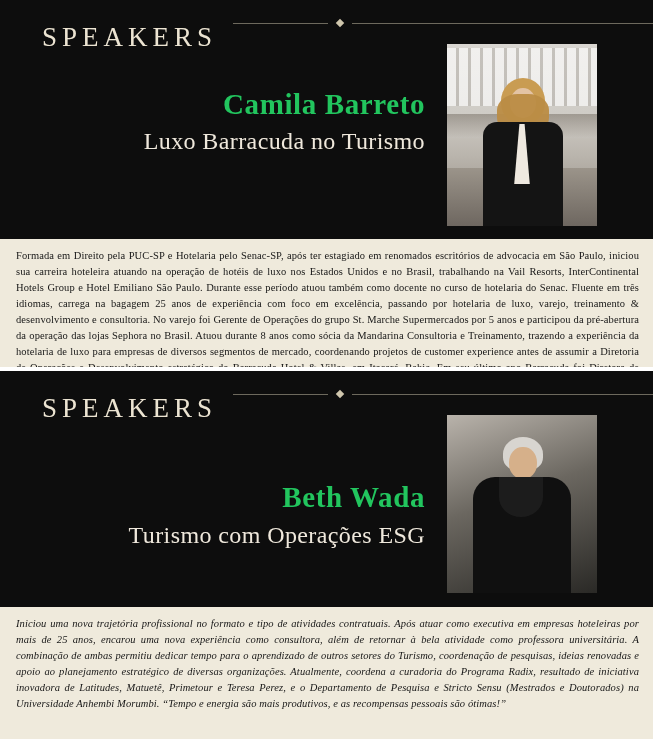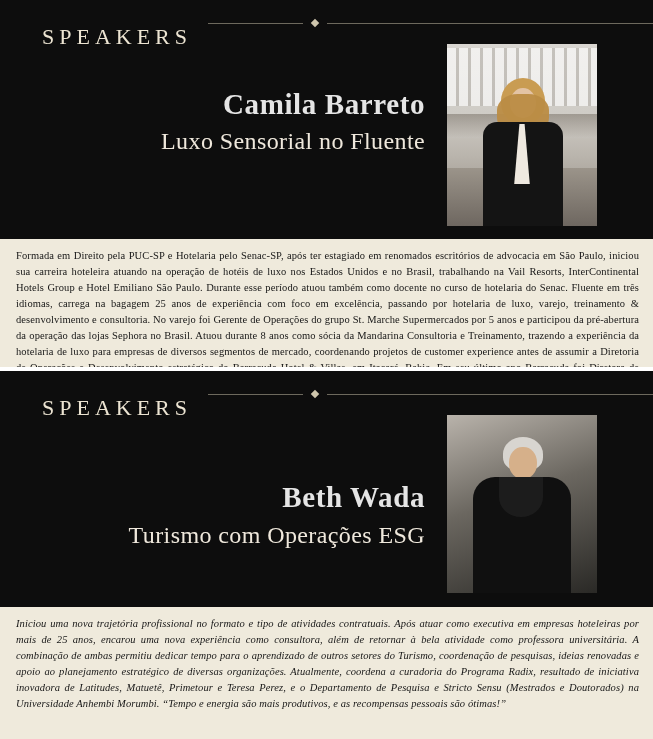--- a/index.html
+++ b/index.html
@@ -38,21 +38,21 @@
     left: 0;
     width: 100%;
     height: 46px;
     display: flex;
     align-items: center;
     padding-left: 42px;
     gap: 0;
   }
   .brand-word {
     font-family: "Liberation Serif", serif;
-    font-size: 22px;
+    font-size: 27px;
     letter-spacing: 5px;
     color: #ece4d2;
     font-variant: small-caps;
     text-transform: uppercase;
     line-height: 1;
     white-space: nowrap;
     margin-top: 28px;
   }
   .rule {
     height: 1px;
@@ -88,21 +88,21 @@
     align-items: flex-start;
   }
   .hero-text {
     flex: 1 1 auto;
     text-align: right;
     padding-right: 22px;
     padding-top: 50px;
   }
   .speaker-name {
     font-family: "Liberation Serif", serif;
-    color: #e5e5e5;
+    color: #22c55e;
     font-size: 29px;
     font-weight: bold;
     letter-spacing: 0.6px;
     margin: 0 0 6px 0;
     line-height: 1.15;
   }
   .speaker-topic {
     font-family: "Liberation Serif", serif;
     color: #efe8dc;
     font-size: 24px;
@@ -242,21 +242,21 @@
     <div class="brand-row">
       <div class="brand-word">SPEAKERS</div>
       <div class="rule rule-long"></div>
       <div class="diamond"></div>
       <div class="rule-after"></div>
     </div>
 
     <div class="hero-inner">
       <div class="hero-text">
         <div class="speaker-name">Camila Barreto</div>
-        <div class="speaker-topic">Luxo Sensorial no Fluente</div>
+        <div class="speaker-topic">Luxo Barracuda no Turismo</div>
       </div>
       <div class="portrait-wrap">
         <div class="portrait">
           <div class="p1-bg"></div>
           <div class="p1-win"></div>
           <div class="p1-rail"></div>
           <div class="p1-floor"></div>
           <div class="p1-person">
             <div class="p1-hair"></div>
             <div class="p1-face"></div>

